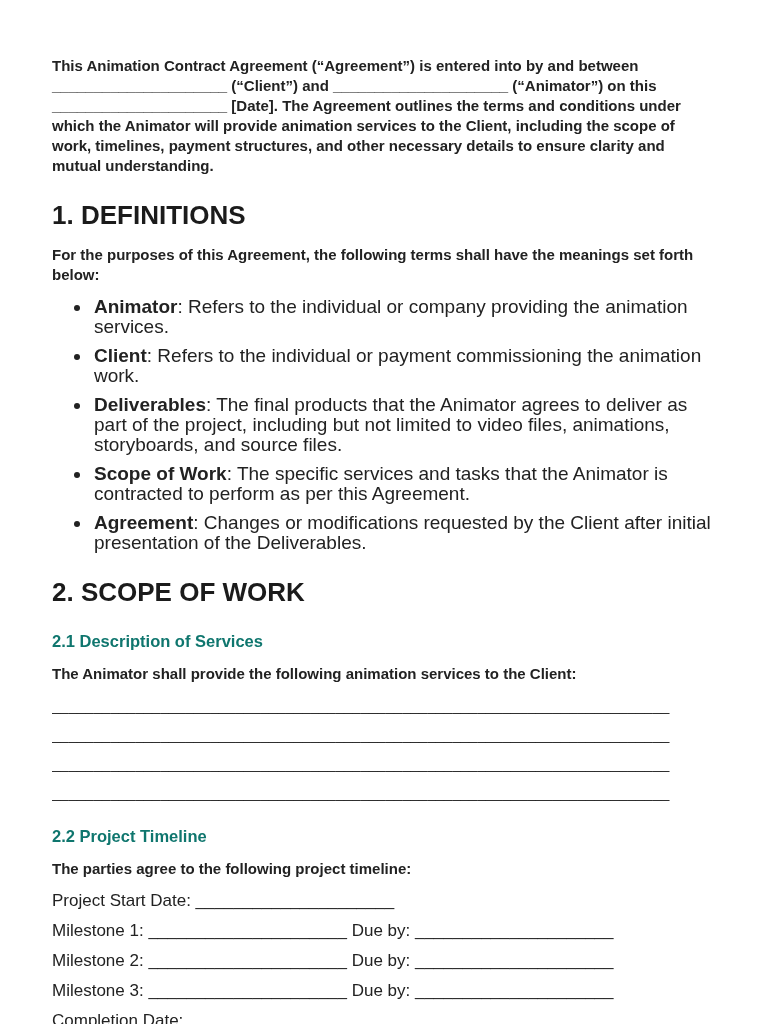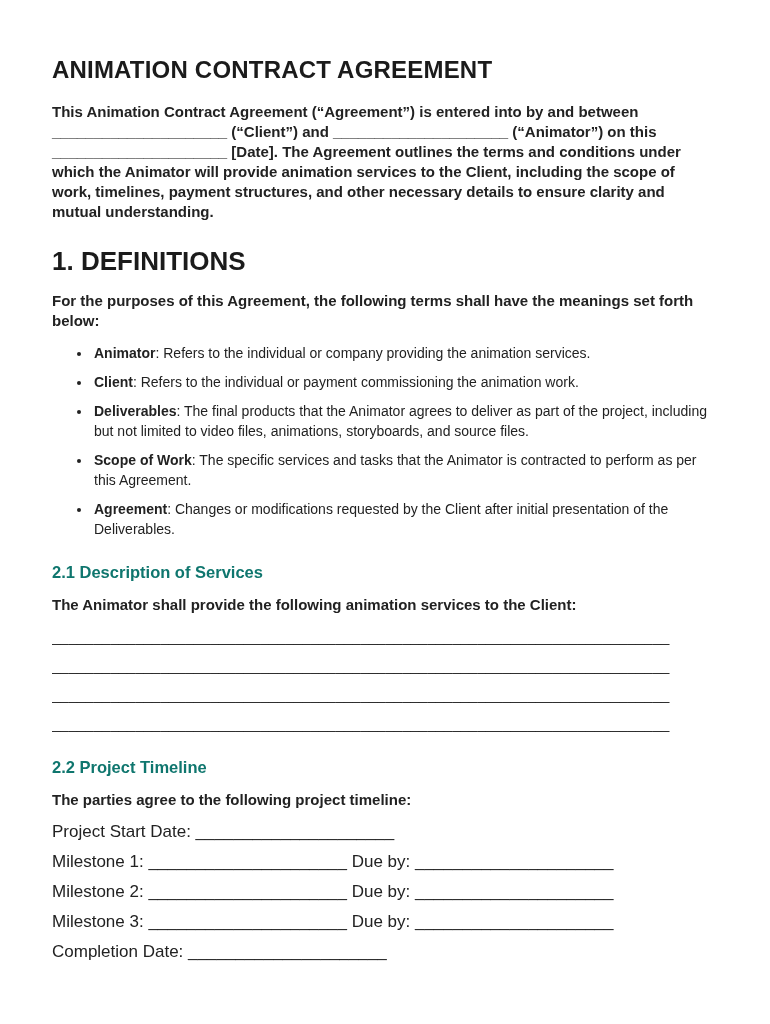--- a/index.html
+++ b/index.html
@@ -44,21 +44,21 @@
     color: #0f766e;
     margin-top: 24px;
     margin-bottom: 13px;
   }
   ul.def-list {
     list-style: disc;
     padding-left: 40px;
     margin: 12px 0 8px 0;
   }
   ul.def-list li {
-    font-size: 14px;
+    font-size: 19px;
     line-height: 20px;
     margin-bottom: 9px;
     padding-left: 2px;
     color: #222222;
   }
   .term { font-weight: bold; }
   .blank-line {
     font-size: 15px;
     line-height: 20px;
     margin: 9px 0;
@@ -75,36 +75,36 @@
     overflow: hidden;
     max-width: 666px;
     color: #222222;
   }
 </style>
 </head>
 <body>
 
 <div class="page">
 
-  <h1 class="doc-title">ANIMATION CONTRACT AGREEMENT</h1>
 
   <p class="body-text">This Animation Contract Agreement (“Agreement”) is entered into by and between _____________________ (“Client”) and _____________________ (“Animator”) on this _____________________ [Date]. The Agreement outlines the terms and conditions under which the Animator will provide animation services to the Client, including the scope of work, timelines, payment structures, and other necessary details to ensure clarity and mutual understanding.</p>
 
   <h2 class="section-heading">1. DEFINITIONS</h2>
 
   <p class="body-text">For the purposes of this Agreement, the following terms shall have the meanings set forth below:</p>
 
   <ul class="def-list">
     <li><span class="term">Animator</span><span>: Refers to the individual or company providing the animation services.</span></li>
     <li><span class="term">Client</span><span>: Refers to the individual or payment commissioning the animation work.</span></li>
     <li><span class="term">Deliverables</span><span>: The final products that the Animator agrees to deliver as part of the project, including but not limited to video files, animations, storyboards, and source files.</span></li>
     <li><span class="term">Scope of Work</span><span>: The specific services and tasks that the Animator is contracted to perform as per this Agreement.</span></li>
     <li><span class="term">Agreement</span><span>: Changes or modifications requested by the Client after initial presentation of the Deliverables.</span></li>
   </ul>
 
+  <h2 class="section-heading">2. SCOPE OF WORK</h2>
 
   <h3 class="subsection-heading">2.1 Description of Services</h3>
 
   <p class="body-text">The Animator shall provide the following animation services to the Client:</p>
 
   <div class="blank-line">__________________________________________________________________________</div>
   <div class="blank-line">__________________________________________________________________________</div>
   <div class="blank-line">__________________________________________________________________________</div>
   <div class="blank-line">__________________________________________________________________________</div>
 

